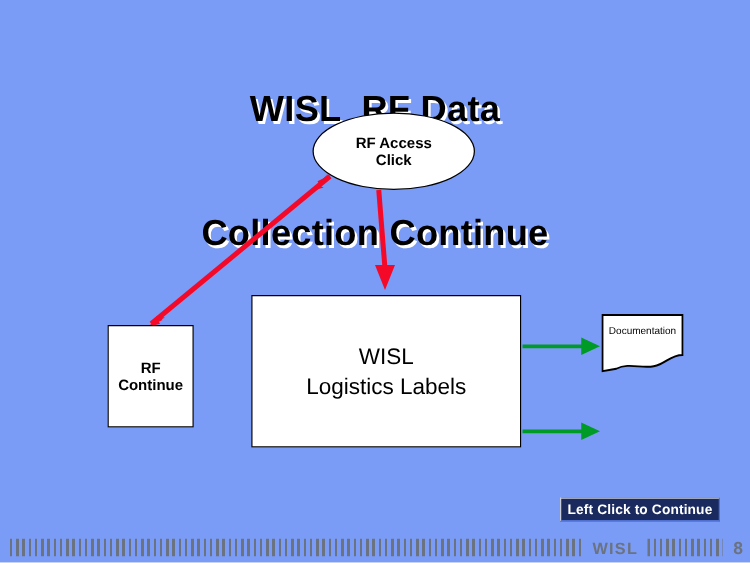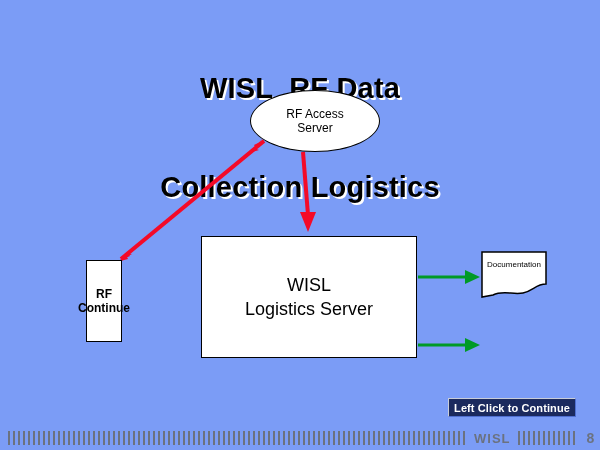--- a/index.html
+++ b/index.html
@@ -46,28 +46,28 @@
     color: #000000;
   }
 
   #rf-access-point {
     left: 250px;
     top: 90px;
     width: 130px;
     height: 62px;
     border-radius: 50%;
     font-size: 12px;
-    font-weight: normal;
+    font-weight: bold;
     line-height: 14px;
   }
 
   #rf-terminal {
     left: 86px;
     top: 260px;
-    width: 36px;
+    width: 69px;
     height: 82px;
     font-size: 12px;
     font-weight: bold;
     line-height: 14px;
   }
 
   #logistics-server {
     left: 201px;
     top: 236px;
     width: 216px;
@@ -163,21 +163,21 @@
     color: #6b7280;
   }
 </style>
 </head>
 <body>
 
 <div id="slide">
 
   <div id="title">
     <span class="line">WISL  RF Data</span>
-    <span class="line">Collection Logistics</span>
+    <span class="line">Collection Continue</span>
   </div>
 
   <svg class="arrow-layer" width="600" height="450" viewBox="0 0 600 450">
 
     <g>
       <line x1="121" y1="259" x2="264" y2="141" stroke="#f40a28" stroke-width="4"></line>
       <polygon points="264,137 254,148 259,150 252,152" fill="#f40a28"></polygon>
       <polygon points="266,139 254,145 257,150 251,150" fill="#f40a28"></polygon>
       <polygon points="117,262 130,256 127,252 133,251" fill="#f40a28"></polygon>
       <polygon points="117,262 128,259 125,253 132,254" fill="#f40a28"></polygon>
@@ -195,35 +195,35 @@
 
     <g>
       <line x1="418" y1="345" x2="468" y2="345" stroke="#009a26" stroke-width="3"></line>
       <polygon points="480,345 465,338 465,352" fill="#009a26"></polygon>
     </g>
   </svg>
 
   <div class="node" id="rf-access-point">
     <div>
       <div>RF Access</div>
-      <div>Server</div>
+      <div>Click</div>
     </div>
   </div>
 
   <div class="node" id="rf-terminal">
     <div>
       <div>RF</div>
       <div>Continue</div>
     </div>
   </div>
 
   <div class="node" id="logistics-server">
     <div>
       <div>WISL</div>
-      <div>Logistics Server</div>
+      <div>Logistics Labels</div>
     </div>
   </div>
 
   <div class="doc-shape" id="doc-documentation">
     <svg width="66" height="48" viewBox="0 0 66 48">
       <path d="M1,1 L65,1 L65,33 C55,33 52,40 42,42 C32,44 22,39 12,44 L1,46 Z" fill="#ffffff" stroke="#000000" stroke-width="1.5"></path>
     </svg>
     <div class="doc-label">Documentation</div>
   </div>
 

